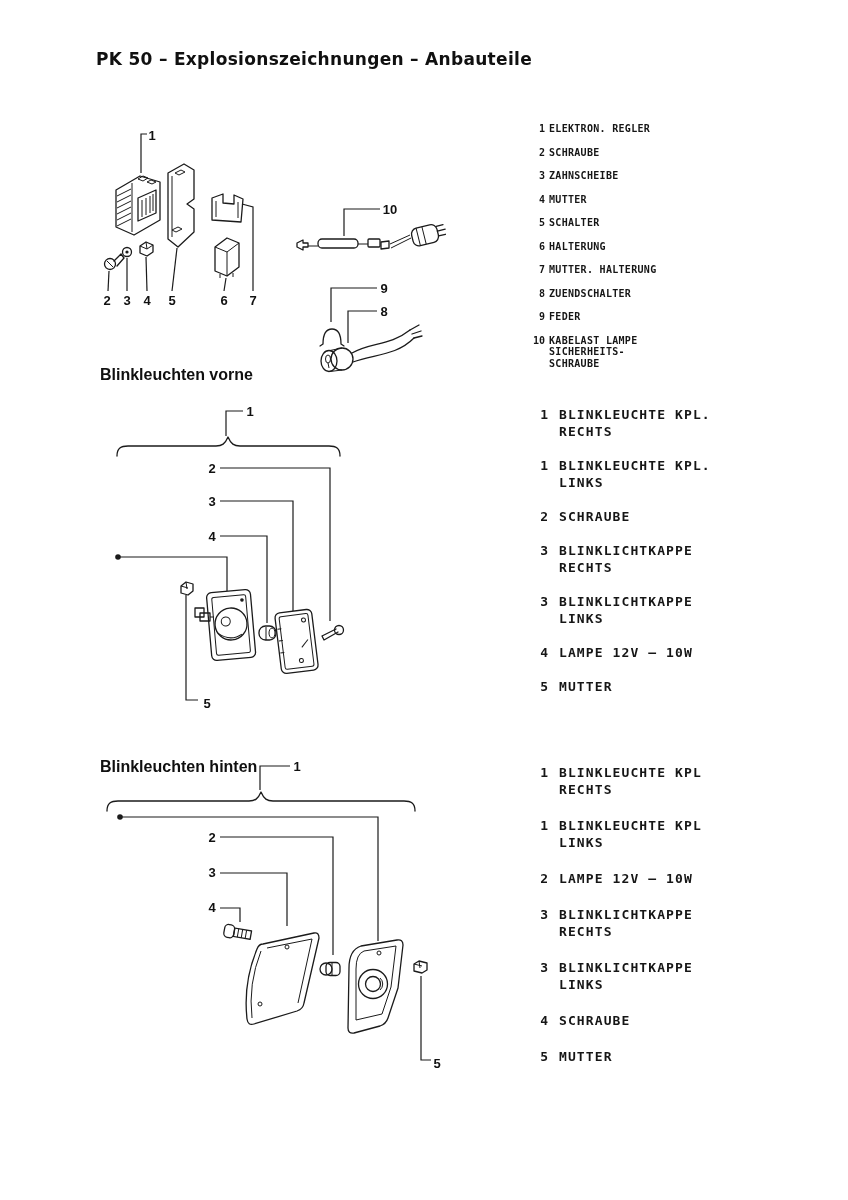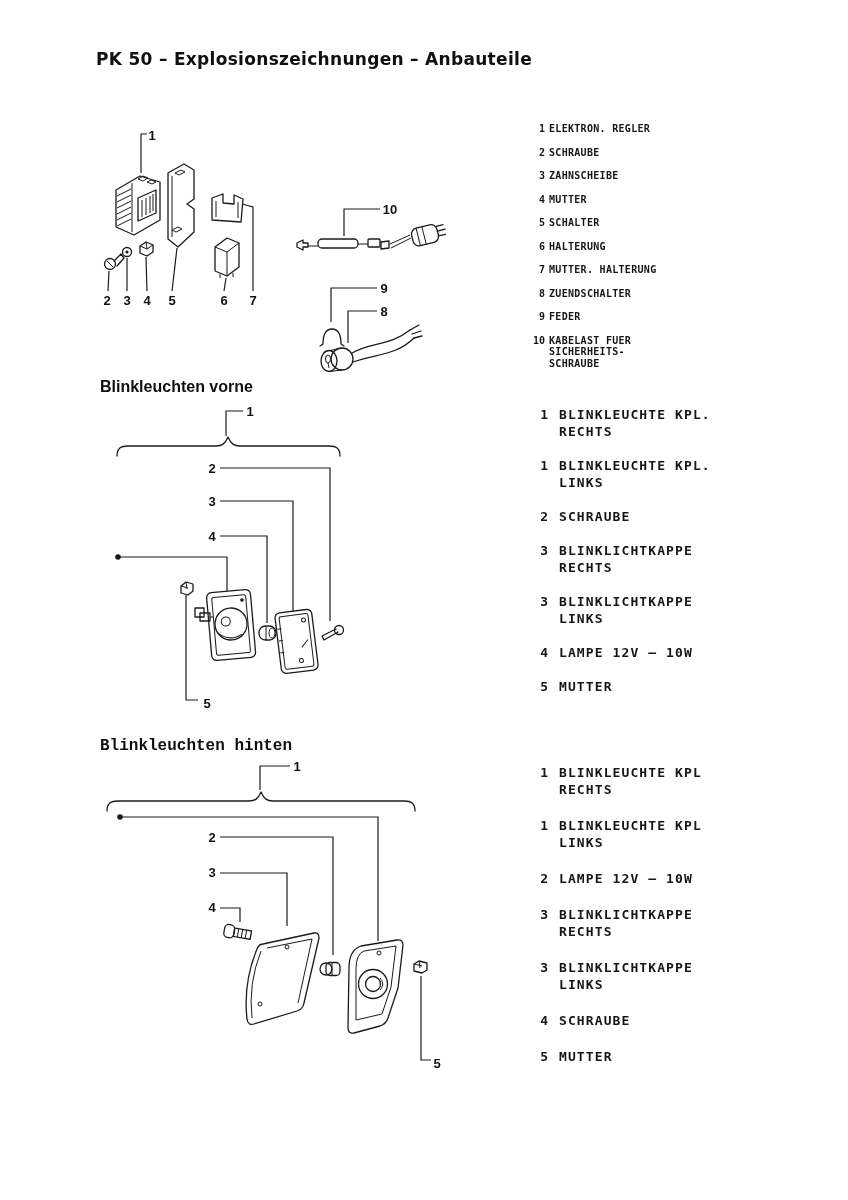--- a/index.html
+++ b/index.html
@@ -9,22 +9,22 @@
   }
   .doc-title {
     position:absolute; left:96px; top:49px; margin:0;
     font:700 17px "DejaVu Sans", sans-serif; letter-spacing:.3px; color:#101010;
   }
   .sec-h {
     position:absolute; left:100px; margin:0;
     font:700 16px "Liberation Sans", sans-serif; color:#101010;
   }
   .sec-h1 { top:102px; }
-  .sec-h2 { top:378px; }
-  .sec-h3 { top:737px;font-family:Liberation Mono, monospace; }
+  .sec-h2 { top:366px; }
+  .sec-h3 { top:758px; }
 
   .diag { position:absolute; }
   .diag .ink  { stroke:#1b1b1b; fill:none; stroke-width:1.3; stroke-linejoin:round; stroke-linecap:round; }
   .diag .lead { stroke:#1b1b1b; fill:none; stroke-width:1.2; stroke-linejoin:miter; stroke-linecap:butt; }
   .diag .thin { stroke:#1b1b1b; fill:none; stroke-width:1; }
   .diag .dot  { fill:#1b1b1b; stroke:none; }
   .diag text.callout {
     font:700 13px "Liberation Sans", sans-serif; fill:#111; stroke:none; text-anchor:middle;
   }
   .d1 { left:90px;  top:116px; }
@@ -203,21 +203,21 @@
       </div>
       <div class="part-row">
         <span class="part-num">9</span>
         <span class="part-label">
           <div>FEDER</div>
         </span>
       </div>
       <div class="part-row">
         <span class="part-num">10</span>
         <span class="part-label">
-          <div>KABELAST FUER</div>
+          <div>KABELAST LAMPE</div>
           <div>SICHERHEITS-</div>
           <div>SCHRAUBE</div>
         </span>
       </div>
     </div>
 
   <h2 class="sec-h sec-h2">Blinkleuchten vorne</h2>
 
   <svg class="diag d2" width="360" height="312" viewBox="0 0 360 312">
     <g>

